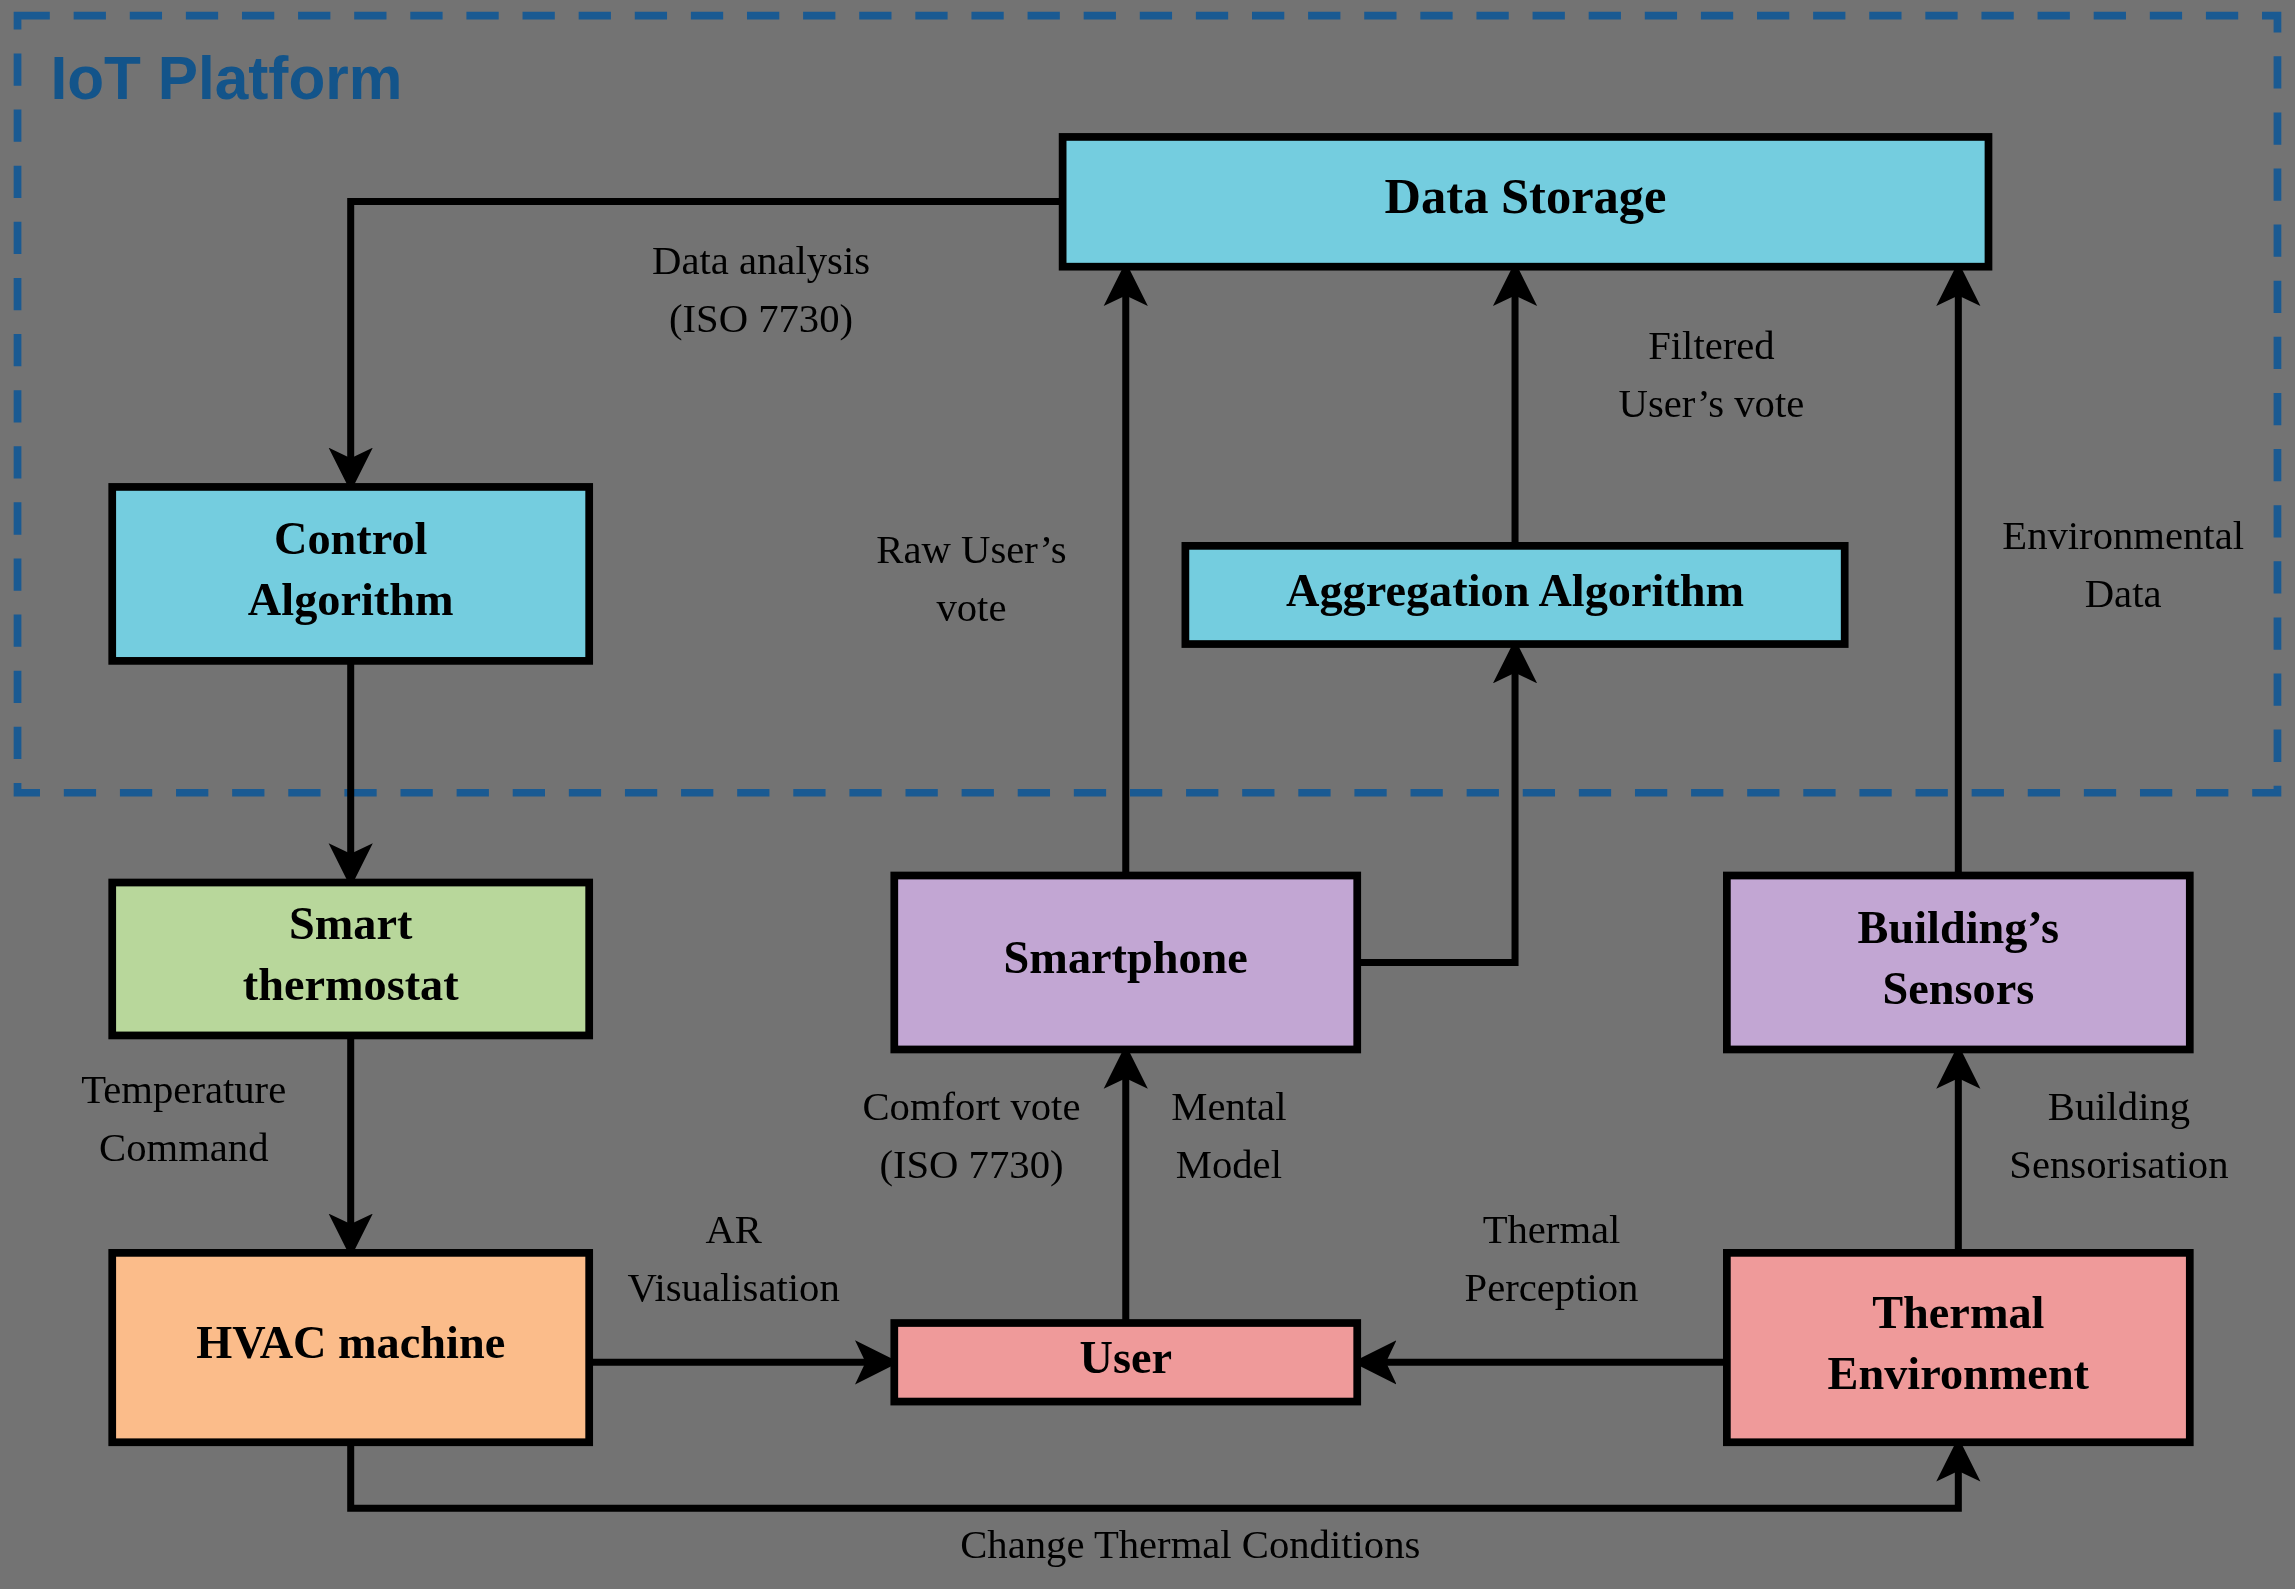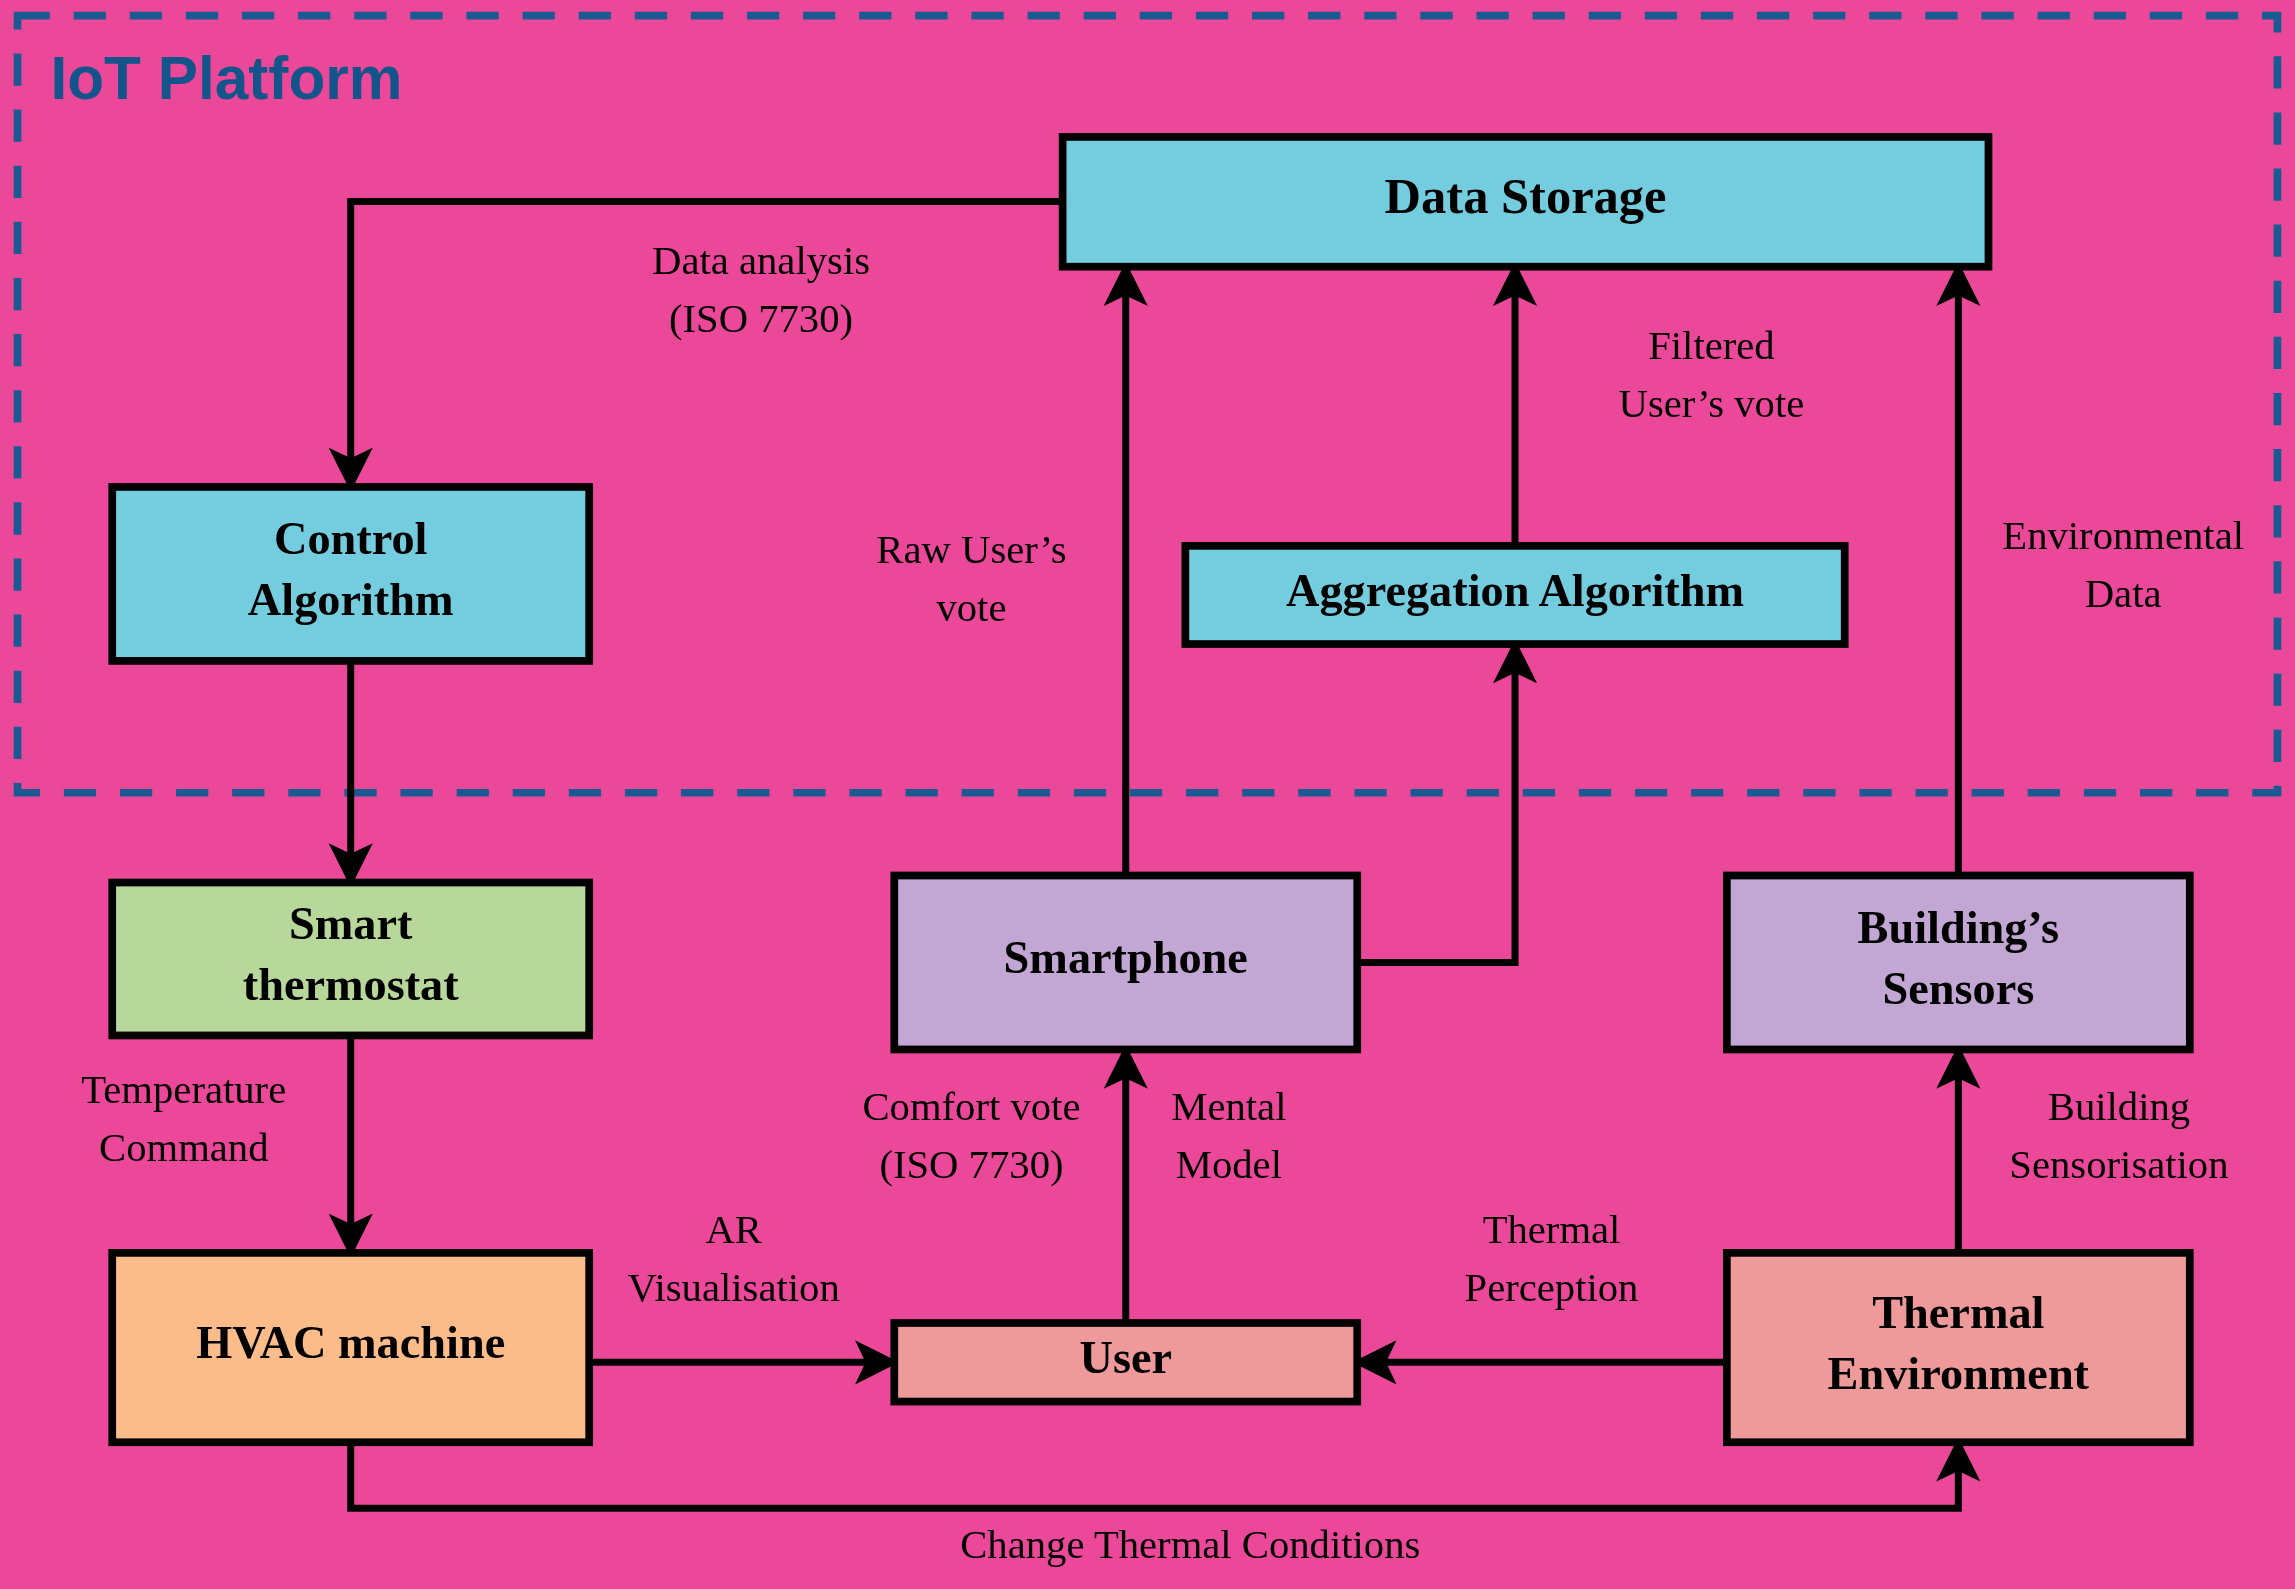--- a/index.html
+++ b/index.html
@@ -4,21 +4,21 @@
 <style>
   html, body {
     margin: 0;
     padding: 0;
     background: #ffffff;
   }
   #stage {
     position: relative;
     width: 2295px;
     height: 1589px;
-    background: #ec4899;
+    background: #737373;
     overflow: hidden;
     font-family: "Liberation Serif", "DejaVu Serif", serif;
   }
   svg.diagram {
     position: absolute;
     left: 0; top: 0;
     width: 2295px;
     height: 1589px;
   }
   .node-label {

